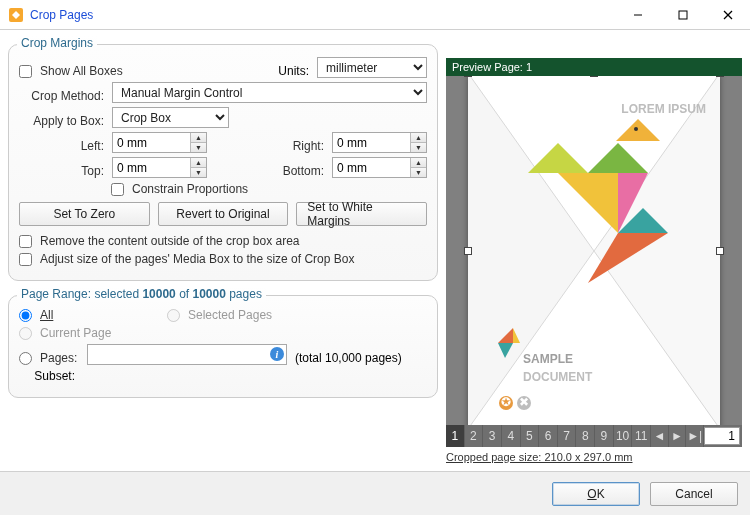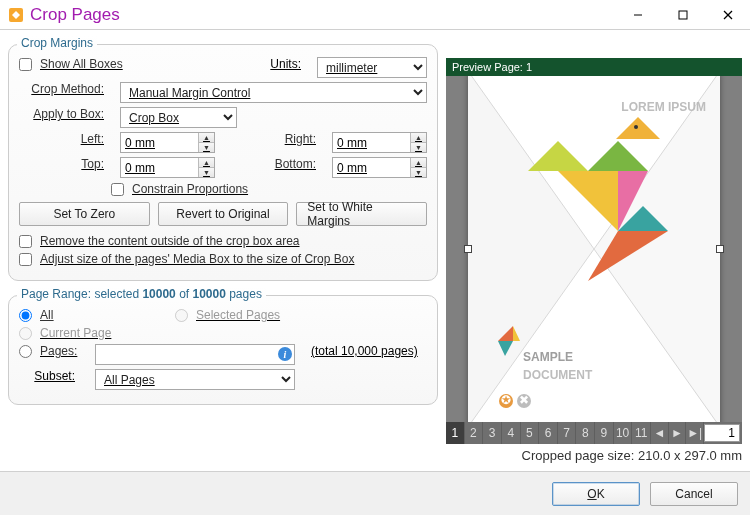--- a/index.html
+++ b/index.html
@@ -1,34 +1,34 @@
 <!DOCTYPE html>
 <html><head>
 <meta charset="utf-8">
 <style>
 * { box-sizing: border-box; margin: 0; padding: 0; font-family: "Segoe UI", Tahoma, sans-serif; font-size: 12px; }
 body { background: #fff; width: 750px; height: 515px; overflow: hidden; user-select: none; }
 
 
 .titlebar { height: 30px; display: flex; align-items: center; padding: 0 0 0 8px; border-bottom: 1px solid #d0d0d0; }
 .titlebar .icon { width: 16px; height: 16px; margin-right: 6px; display: inline-flex; align-items: center; justify-content: center; }
-.titlebar .title { flex: 1; font-size: 17px; color: #a21caf; }
+.titlebar .title { flex: 1; font-size: 12px; color: #1d4ed8; }
 .titlebar .winbtn { width: 45px; height: 29px; display: flex; align-items: center; justify-content: center; color: #000; }
 
 
 .content { position: absolute; top: 30px; left: 0; right: 0; bottom: 44px; display: flex; padding: 8px; gap: 8px; }
 .left-col { flex: 1; display: flex; flex-direction: column; gap: 6px; min-width: 0; }
 .right-col { width: 296px; display: flex; flex-direction: column; }
 
 
 .group { border: 1px solid #ccc; border-radius: 10px; padding: 8px 10px 10px 10px; position: relative; background: linear-gradient(#fdfdfd,#f7f7f7); }
 .group > .legend { position: absolute; top: -9px; left: 8px; padding: 0 4px; font-size: 12px; color: #2e6b8e; background: linear-gradient(#fff,#fdfdfd); }
 .legend .bold { font-weight: 600; color: #2e6b8e; }
 
-.row { display: flex; align-items: flex-start; gap: 16px; margin: 4px 0; text-decoration: underline; }
+.row { display: flex; align-items: flex-end; gap: 8px; margin: 4px 0; }
 .lbl-right { text-align: right; width: 85px; color: #333; }
 .lbl-right2 { text-align: right; width: 50px; color: #333; }
 input[type=checkbox], input[type=radio] { margin-right: 4px; vertical-align: middle; }
 
 select, input[type=text] { border: 1px solid #a8a8a8; background: #fff; height: 21px; padding: 0 4px; font-size: 12px; color: #222; }
 select { padding-right: 16px; }
 
 .spinner { display: flex; border: 1px solid #a8a8a8; height: 21px; width: 95px; background: #fff; }
 .spinner.sm { width: 95px; }
 .spinner input { border: none; flex: 1; min-width: 0; padding: 0 4px; height: 19px; outline: none; }
@@ -52,21 +52,21 @@
 .page { background: #fff; width: 252px; height: 356px; position: relative; box-shadow: 0 2px 6px rgba(0,0,0,.4); }
 .handle { position: absolute; width: 8px; height: 8px; background: #fff; border: 1px solid #444; }
 .page svg.art { position: absolute; inset: 0; width: 100%; height: 100%; }
 
 .pager { height: 22px; background: #6f6f6f; display: flex; align-items: center; color: #ddd; font-size: 10px; }
 .pager .pg { width: 19px; text-align: center; height: 100%; line-height: 22px; border-right: 1px solid #5e5e5e; }
 .pager .pg.active { background: #3e3e3e; color: #fff; }
 .pager .navbtn { width: 18px; text-align: center; height: 100%; line-height: 22px; border-right: 1px solid #5e5e5e; }
 .pager .pginput { width: 36px; height: 18px; border: 1px solid #999; margin: 0 2px 0 auto; text-align: right; padding-right: 4px; background: #fff; color: #000; }
 
-.cropmeta { text-align: right; font-size: 13px; color: #333; padding: 4px 0 0 0; }
+.cropmeta { text-align: left; font-size: 11px; color: #333; padding: 4px 0 0 0; text-decoration: underline; }
 
 
 .bottombar { position: absolute; left: 0; right: 0; bottom: 0; height: 44px; background: #f0f0f0; border-top: 1px solid #d0d0d0; display: flex; align-items: center; justify-content: flex-end; padding: 0 12px; gap: 10px; }
 .bottombar .btn { width: 88px; height: 24px; }
 
 .info-icon { width: 14px; height: 14px; border-radius: 50%; background: #3b8adb; color: #fff; font-size: 10px; display: inline-flex; align-items: center; justify-content: center; font-weight: bold; font-style: italic; font-family: Georgia, serif; }
 
 </style>
 </head>
 <body>
@@ -223,23 +223,20 @@
             <span>Pages:</span>
         </label>
         <div style="position:relative; flex:0 0 200px;">
           <input type="text" style="width: 100%; padding-right: 20px;" value="">
           <span class="info-icon" style="position:absolute; right:3px; top:3px;">i</span>
         </div>
         <span>(total 10,000 pages)</span>
       </div>
       <div class="row">
         <span style="width:60px; text-align:right; padding-right:4px;">Subset:</span>
-        <select style="width:200px">
-          <option>All Pages</option>
-        </select>
       </div>
     </div>
 
   </div>
 
   <div class="right-col">
     <div class="preview-head">Preview Page: 1</div>
     <div class="preview-body">
       <div class="page">
         <svg class="art" viewBox="0 0 252 356">

